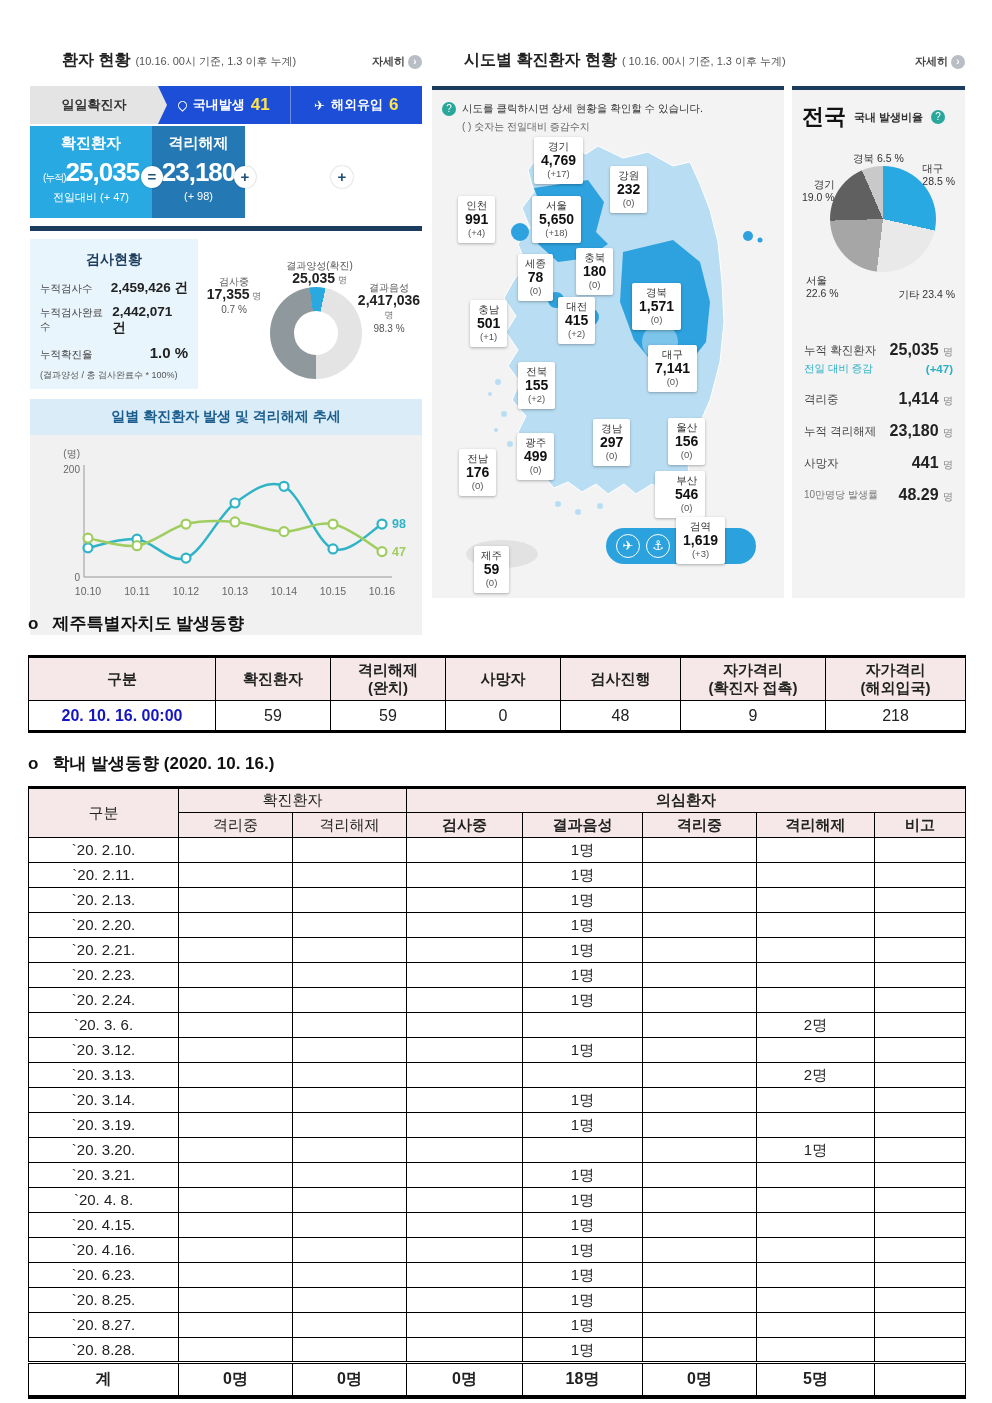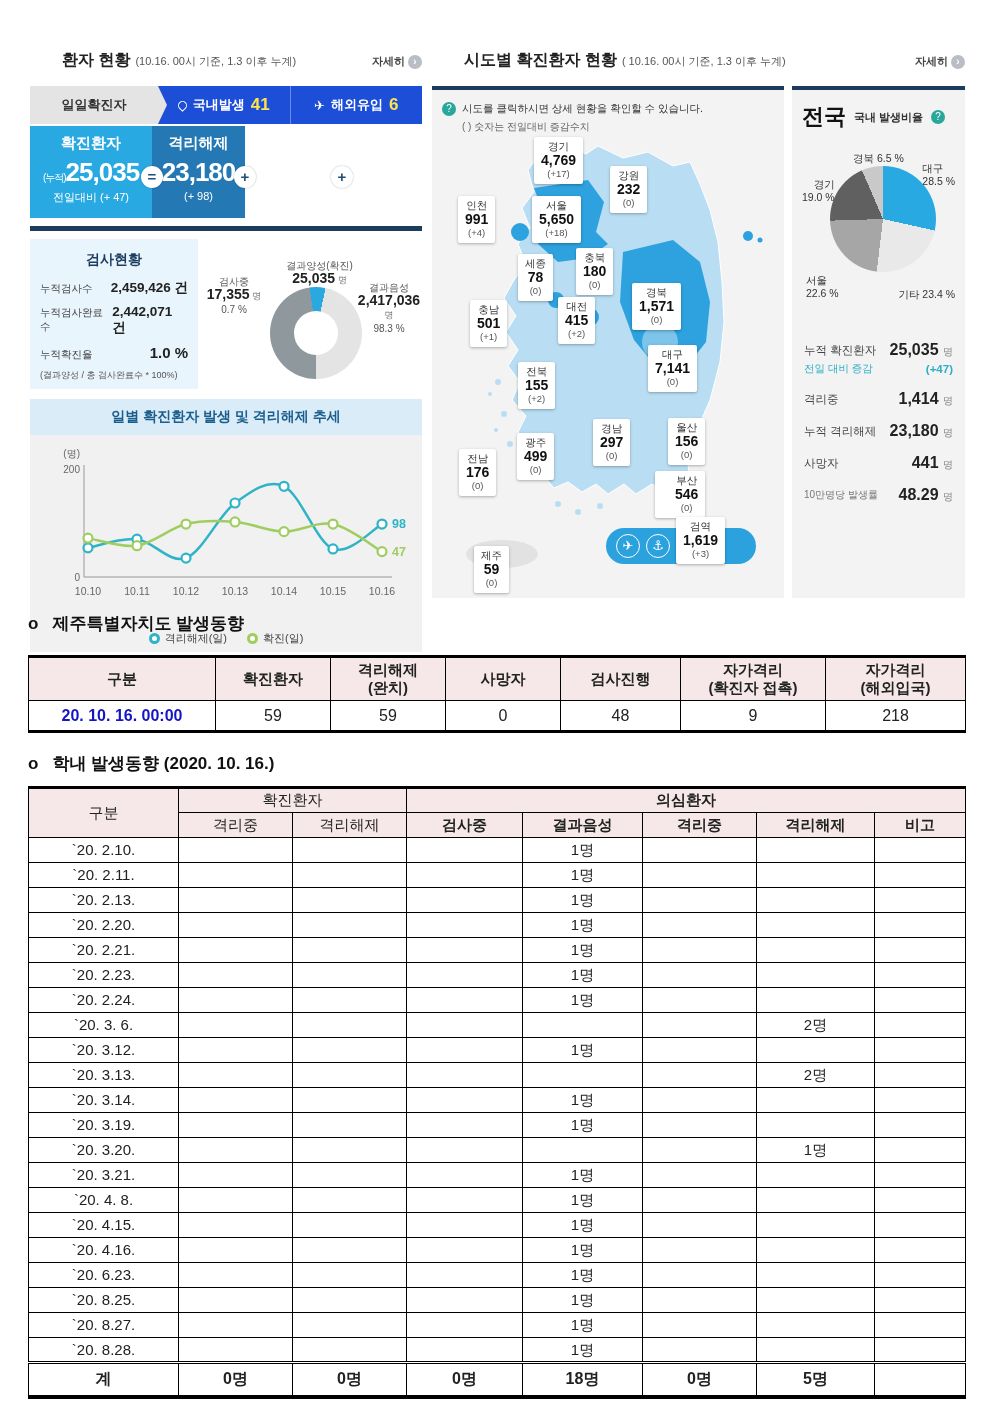--- a/index.html
+++ b/index.html
@@ -240,30 +240,20 @@
           <path d="M58,103.12 C66.16666666666667,104.38000000000001 90.66666666666667,113.02000000000001 107,110.68 C123.33333333333333,108.34 139.66666666666666,93.04 156,89.08 C172.33333333333334,85.11999999999999 188.66666666666666,85.65999999999998 205,86.91999999999999 C221.33333333333334,88.17999999999999 237.66666666666666,96.28 254,96.64 C270.3333333333333,97 286.6666666666667,85.75 303,89.08 C319.3333333333333,92.41 343.8333333333333,112.03 352,116.62" fill="none" stroke="#a0cd5f" stroke-width="2.5"></path>
           <circle cx="58" cy="103.12" r="4.5" fill="#fff" stroke="#a0cd5f" stroke-width="2.2"></circle>
           <circle cx="107" cy="110.68" r="4.5" fill="#fff" stroke="#a0cd5f" stroke-width="2.2"></circle>
           <circle cx="156" cy="89.08" r="4.5" fill="#fff" stroke="#a0cd5f" stroke-width="2.2"></circle>
           <circle cx="205" cy="86.91999999999999" r="4.5" fill="#fff" stroke="#a0cd5f" stroke-width="2.2"></circle>
           <circle cx="254" cy="96.64" r="4.5" fill="#fff" stroke="#a0cd5f" stroke-width="2.2"></circle>
           <circle cx="303" cy="89.08" r="4.5" fill="#fff" stroke="#a0cd5f" stroke-width="2.2"></circle>
           <circle cx="352" cy="116.62" r="4.5" fill="#fff" stroke="#a0cd5f" stroke-width="2.2"></circle>
           <text x="362" y="120.62" font-size="12.5" fill="#a0cd5f" font-weight="bold">47</text>
         </svg>
-      <div class="legend">
-        <span class="li">
-            <span class="lg-dot lg-teal"></span>
-            <span>격리해제(일)</span>
-          </span>
-        <span class="li">
-            <span class="lg-dot lg-green"></span>
-            <span>확진(일)</span>
-          </span>
-      </div>
     </div>
   </div>
 
   <div class="right-section">
     <div class="right-head">
       <span class="panel-title">시도별 확진환자 현황</span>
       <span class="panel-sub">( 10.16. 00시 기준, 1.3 이후 누계)</span>
       <span class="detail-link">
         <span>자세히</span>
         <span class="detail-circ">›</span>

